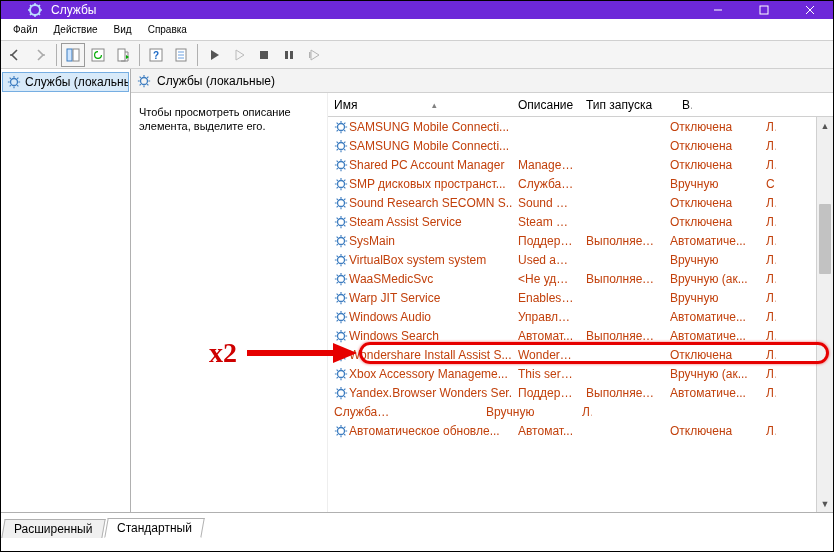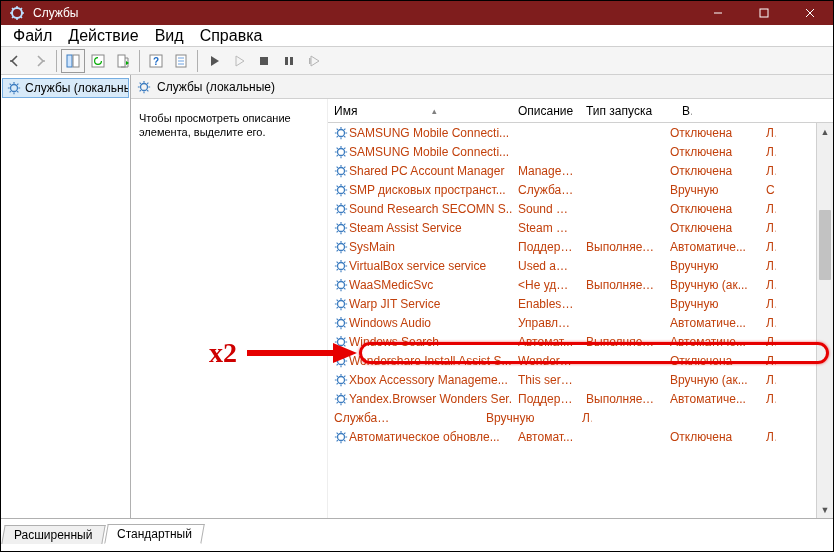--- a/index.html
+++ b/index.html
@@ -10,38 +10,38 @@
     background: #fff;
     width: 834px;
     height: 552px;
     border: 1px solid #000;
     overflow: hidden;
     position: relative;
     user-select: none;
   }
   
   .titlebar {
-    height: 24px;
-    background: #7f1d1d;
+    height: 18px;
+    background: #6d28d9;
     color: #fff;
     display: flex;
     align-items: center;
-    padding-left: 8px;
+    padding-left: 26px;
   }
   .titlebar .t-icon { width:16px;height:16px;margin-right:8px; }
   .titlebar .title { font-size:12px; flex:0 0 auto; }
   .winbtns { margin-left:auto; display:flex; }
   .winbtn {
     width:46px;height:32px;display:flex;align-items:center;justify-content:center;color:#fff;
   }
   
   .menubar {
     height:22px;background:#fff;border-bottom:1px solid #d0d0d0;
     display:flex;align-items:center;padding:0 4px;
-    font-size:16px;
+    font-size:10px;
   }
   .menubar span { padding:2px 8px; }
   
   .toolbar {
     height:28px;background:#f5f5f5;border-bottom:1px solid #d0d0d0;
     display:flex;align-items:center;padding:0 2px;gap:1px;
   }
   .tbtn {
     width:24px;height:24px;display:flex;align-items:center;justify-content:center;
     border:1px solid transparent;color:#505050;
@@ -361,21 +361,21 @@
               <div class="col c-state">Выполняется</div>
               <div class="col c-start">Автоматиче...</div>
               <div class="col c-acct">Л</div>
             </div>
             <div class="row">
               <div class="col c-name">
                 <svg class="gear" viewBox="0 0 16 16">
                   <circle cx="8" cy="8" r="4" fill="none" stroke="#3c7cc0" stroke-width="1.5"></circle>
                   <path d="M8 1v2M8 13v2M1 8h2M13 8h2M3 3l1.4 1.4M11.6 11.6L13 13M3 13l1.4-1.4M11.6 4.4L13 3" stroke="#3c7cc0" stroke-width="1.3"></path>
                 </svg>
-                <span>VirtualBox service service</span>
+                <span>VirtualBox system system</span>
               </div>
               <div class="col c-desc">Used as a...</div>
               <div class="col c-state"></div>
               <div class="col c-start">Вручную</div>
               <div class="col c-acct">Л</div>
             </div>
             <div class="row">
               <div class="col c-name">
                 <svg class="gear" viewBox="0 0 16 16">
                   <circle cx="8" cy="8" r="4" fill="none" stroke="#3c7cc0" stroke-width="1.5"></circle>

